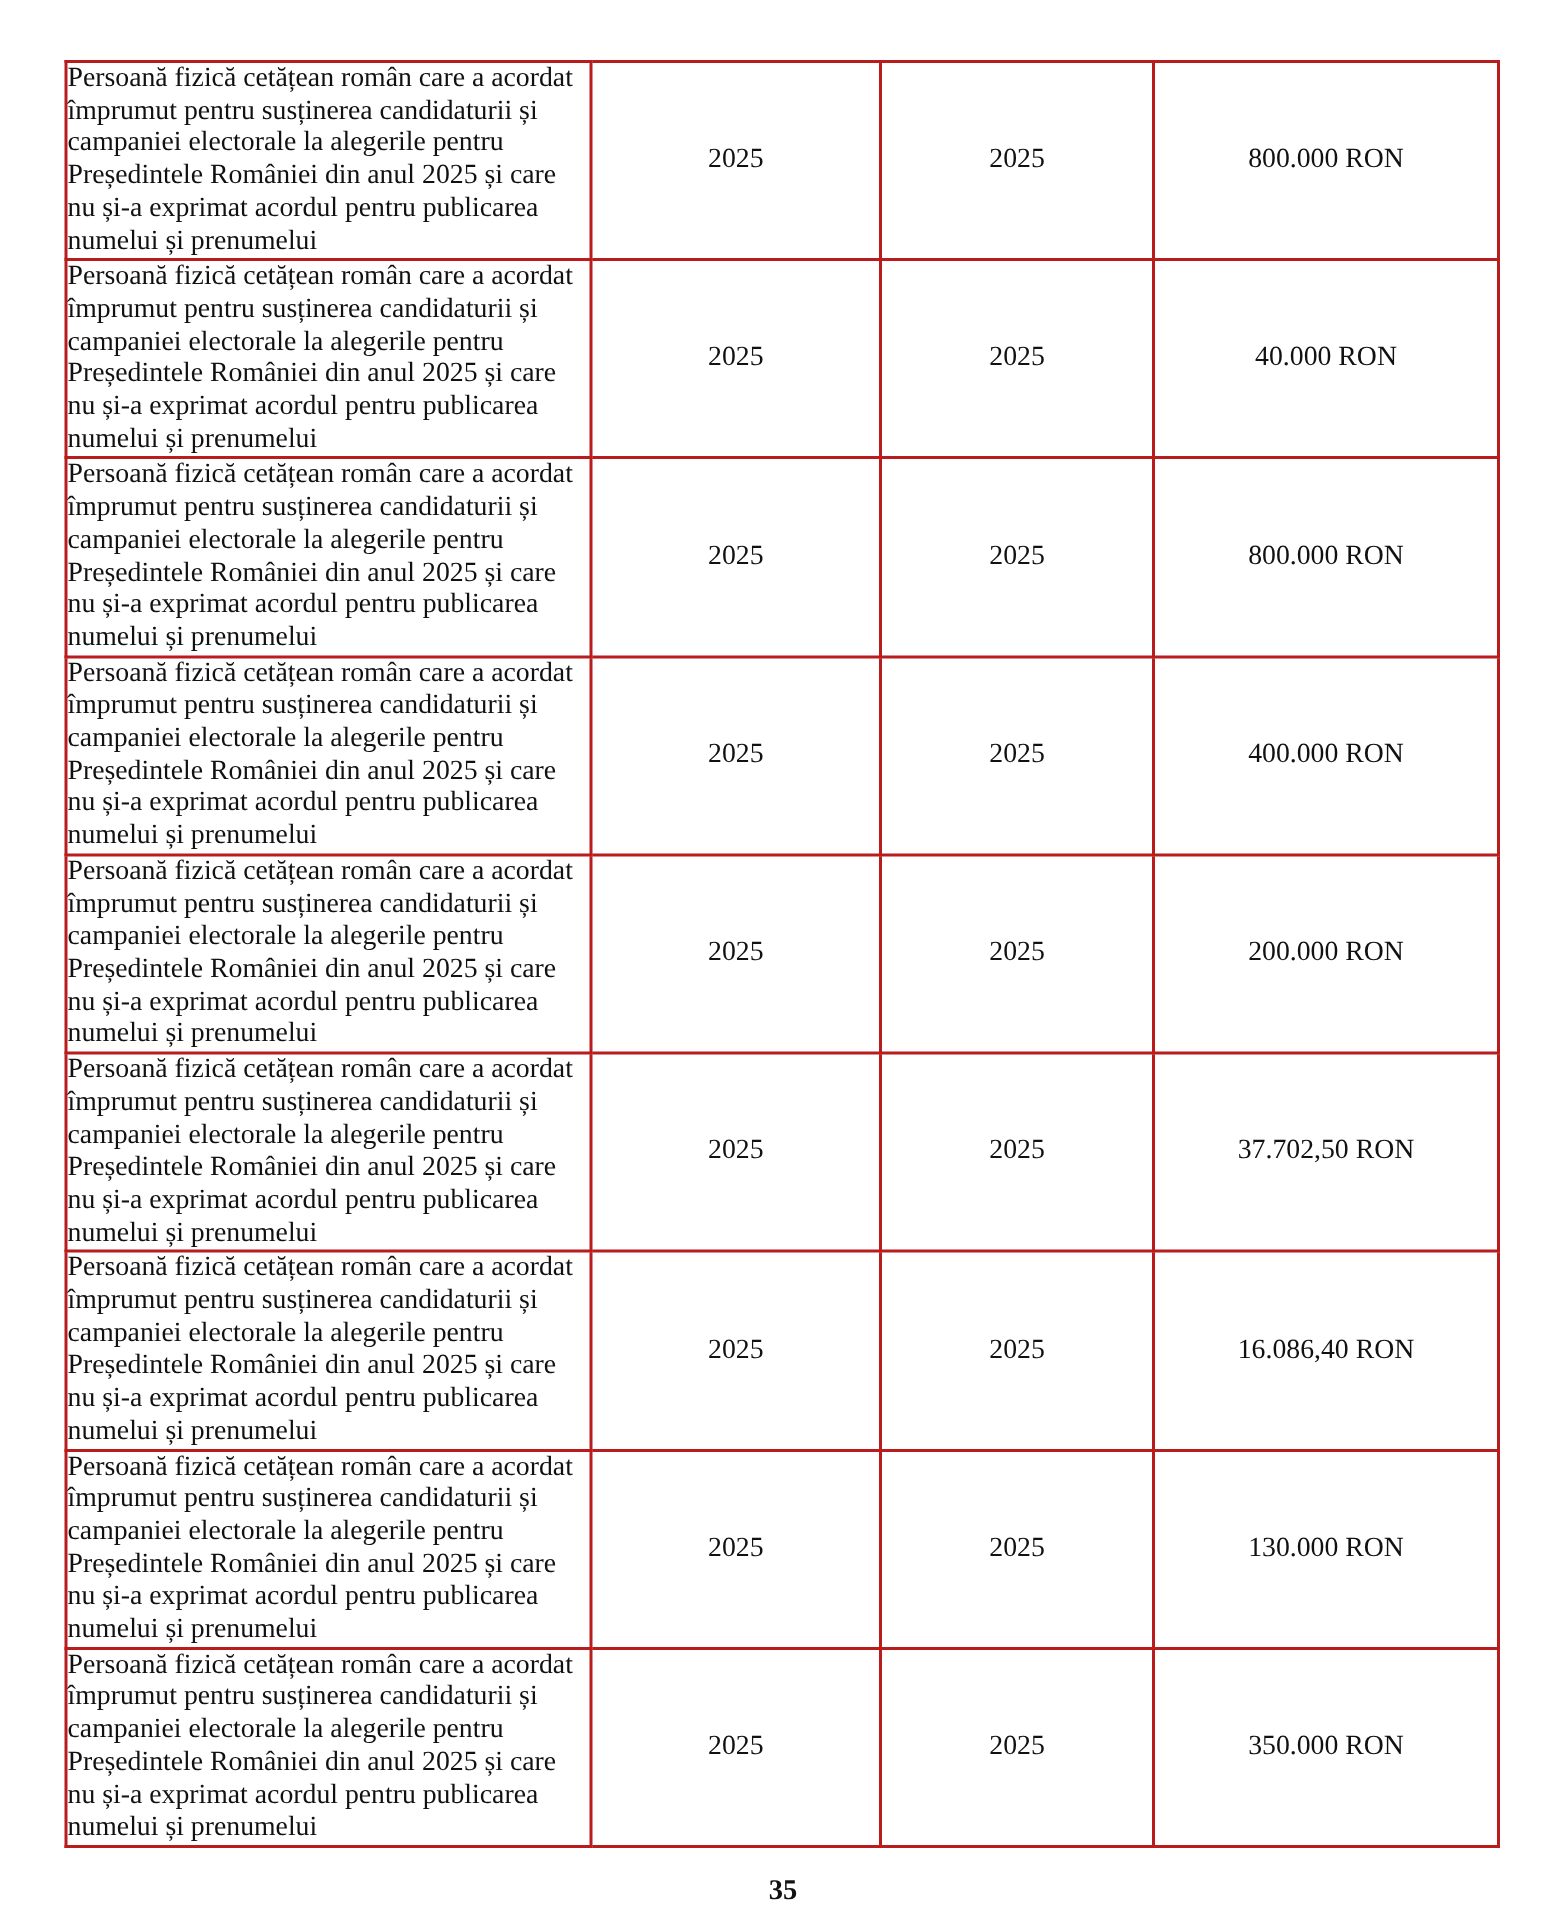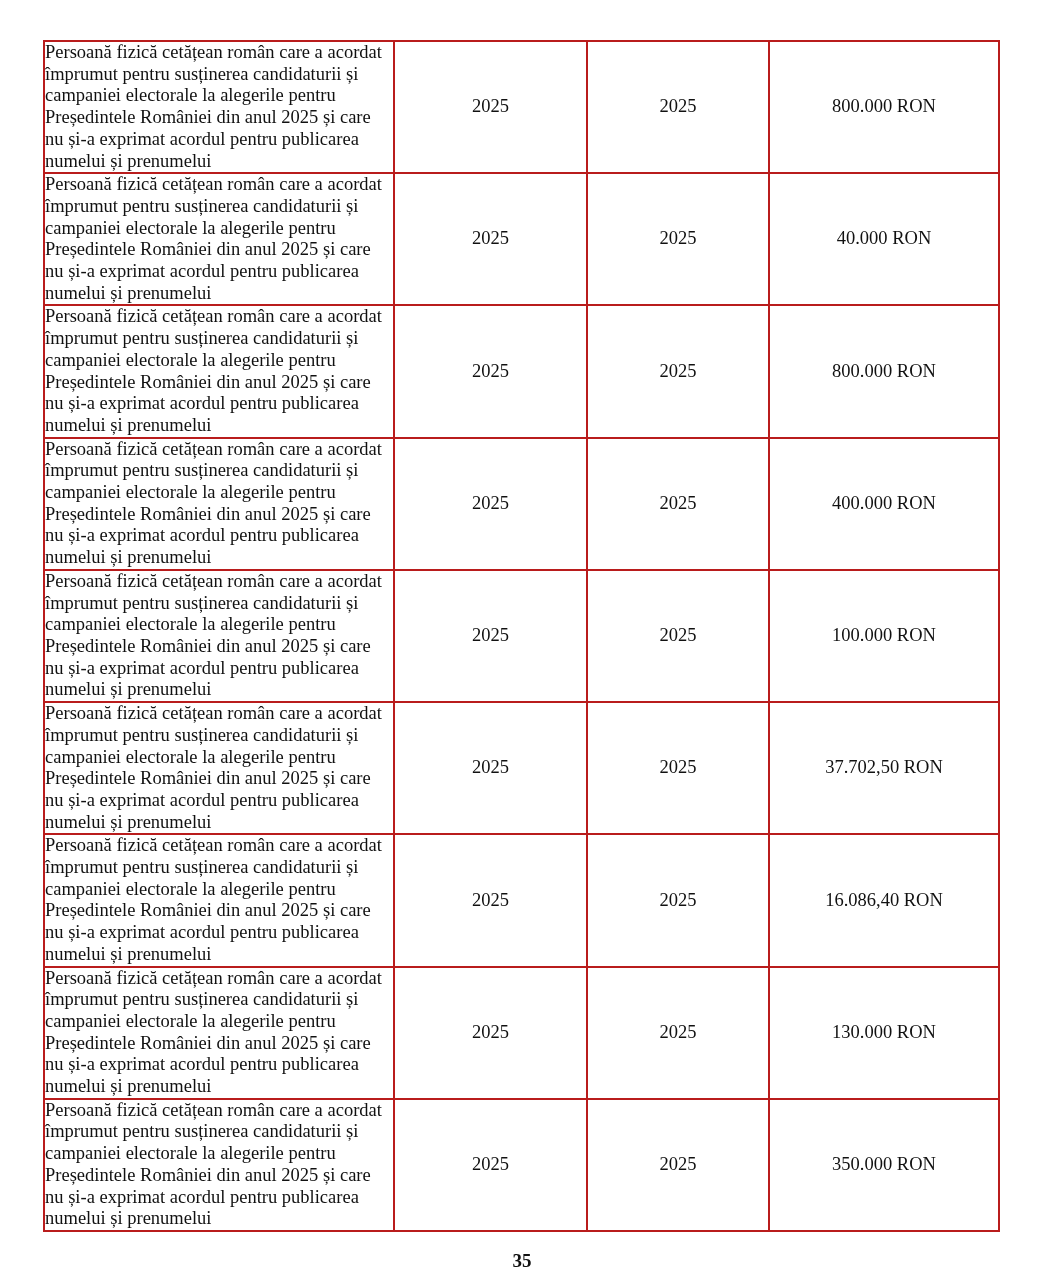--- a/index.html
+++ b/index.html
@@ -55,21 +55,21 @@
     <tr>
       <td class="desc">Persoană fizică cetățean român care a acordat împrumut pentru susținerea candidaturii și campaniei electorale la alegerile pentru Președintele României din anul 2025 și care nu și-a exprimat acordul pentru publicarea numelui și prenumelui</td>
       <td class="num">2025</td>
       <td class="num">2025</td>
       <td class="num">400.000 RON</td>
     </tr>
     <tr>
       <td class="desc">Persoană fizică cetățean român care a acordat împrumut pentru susținerea candidaturii și campaniei electorale la alegerile pentru Președintele României din anul 2025 și care nu și-a exprimat acordul pentru publicarea numelui și prenumelui</td>
       <td class="num">2025</td>
       <td class="num">2025</td>
-      <td class="num">100.000 RON</td>
+      <td class="num">200.000 RON</td>
     </tr>
     <tr>
       <td class="desc">Persoană fizică cetățean român care a acordat împrumut pentru susținerea candidaturii și campaniei electorale la alegerile pentru Președintele României din anul 2025 și care nu și-a exprimat acordul pentru publicarea numelui și prenumelui</td>
       <td class="num">2025</td>
       <td class="num">2025</td>
       <td class="num">37.702,50 RON</td>
     </tr>
     <tr>
       <td class="desc">Persoană fizică cetățean român care a acordat împrumut pentru susținerea candidaturii și campaniei electorale la alegerile pentru Președintele României din anul 2025 și care nu și-a exprimat acordul pentru publicarea numelui și prenumelui</td>
       <td class="num">2025</td>

